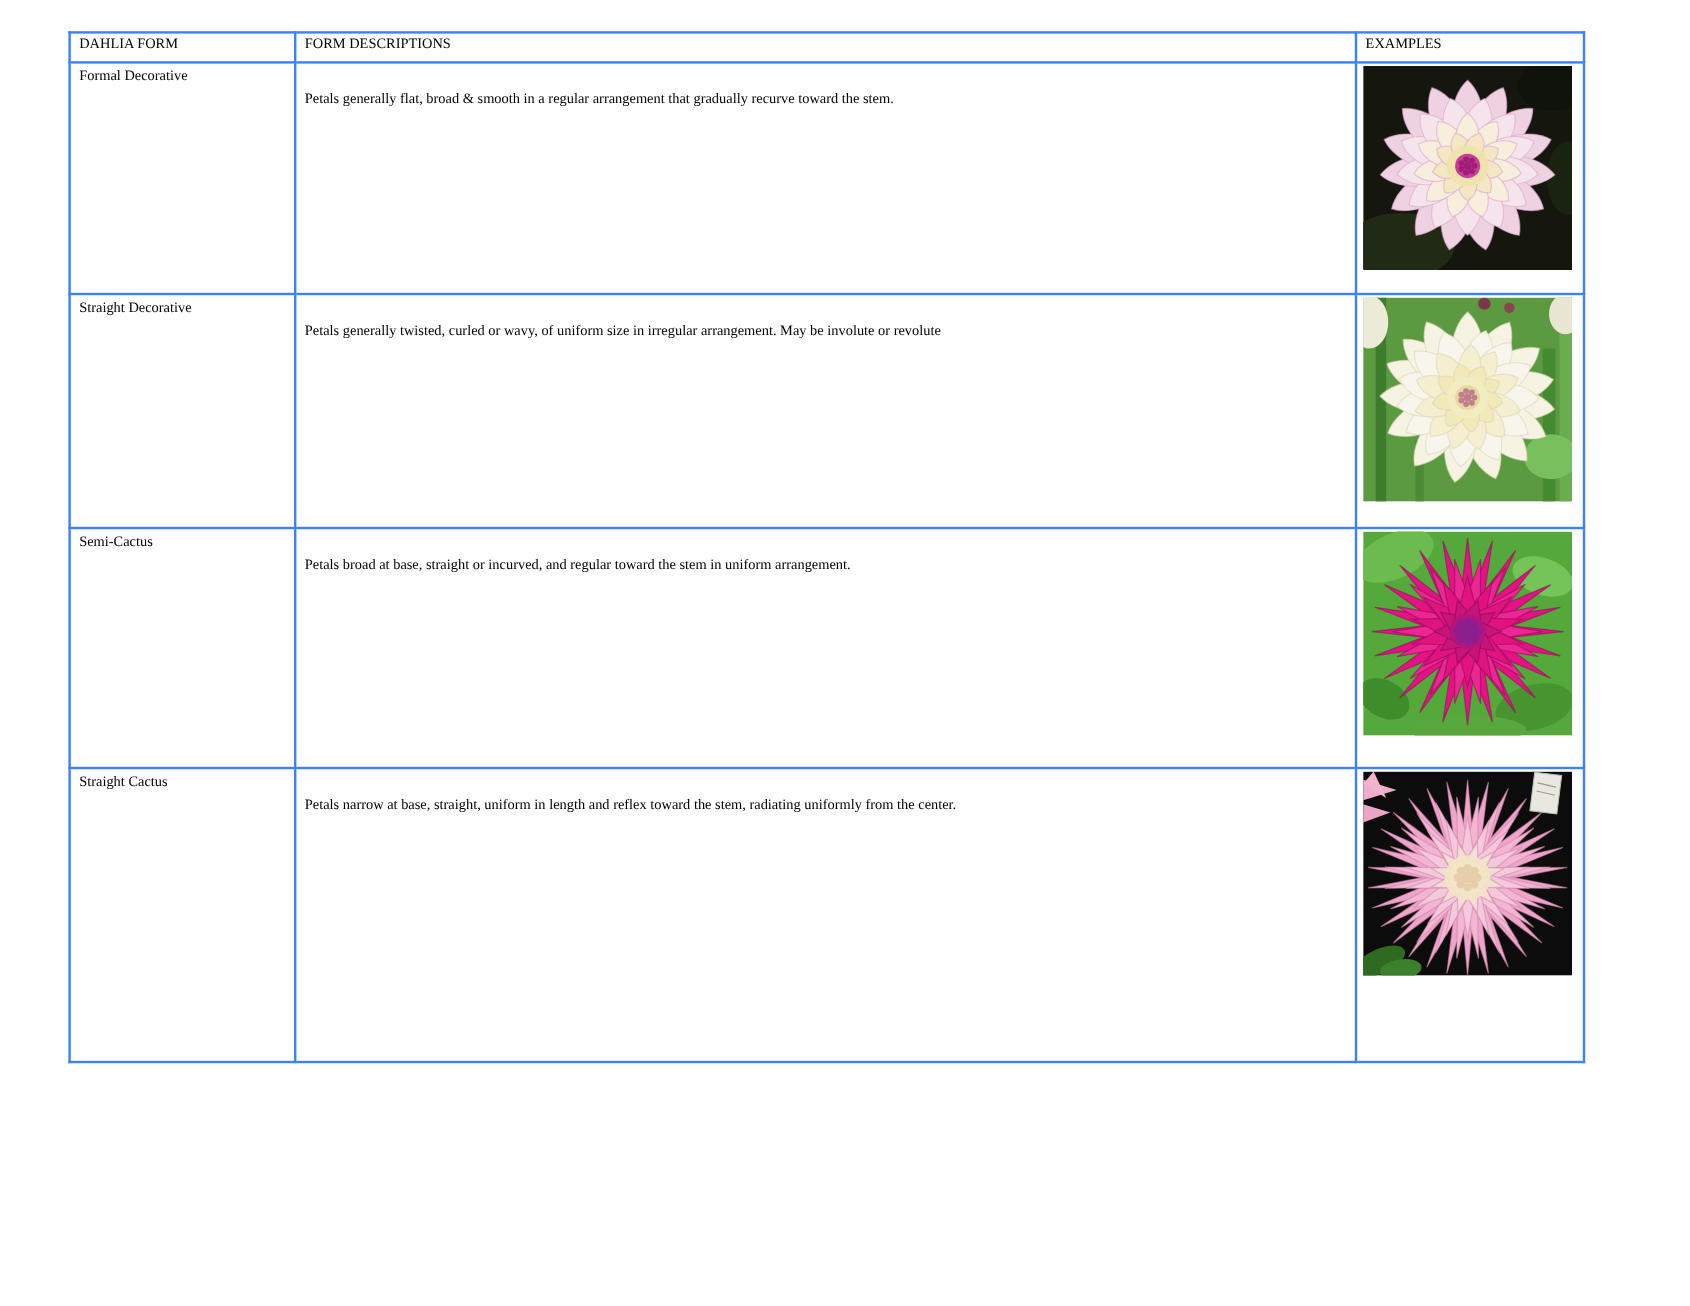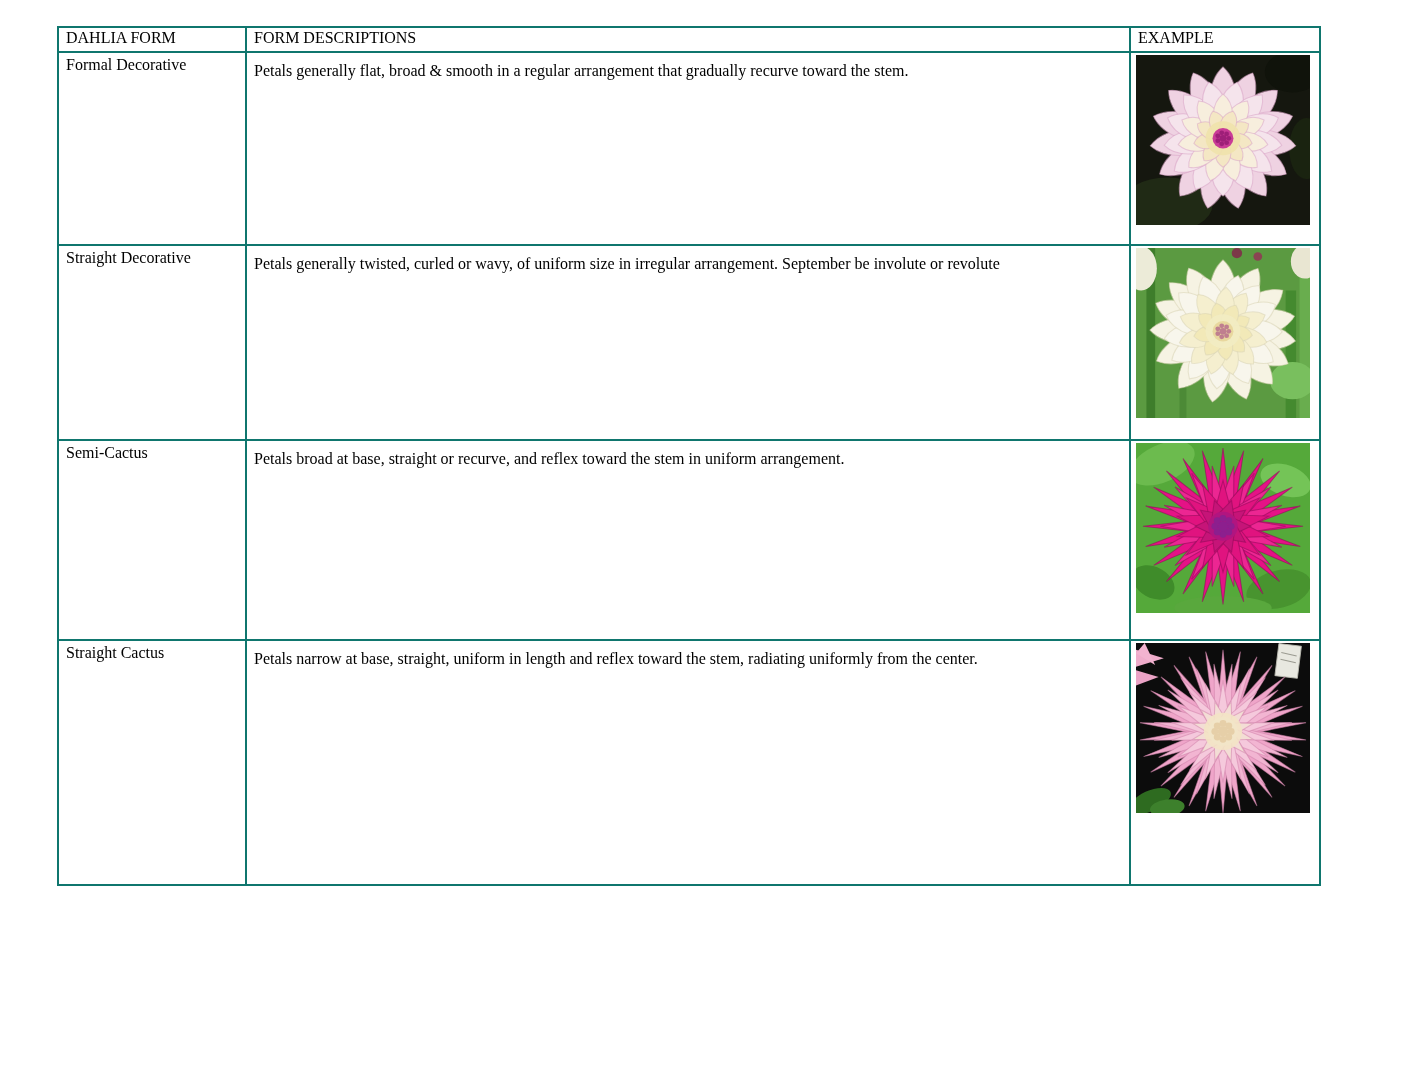--- a/index.html
+++ b/index.html
@@ -2,49 +2,49 @@
 <html><head>
 <meta charset="utf-8">
 <style>
   html,body{margin:0;padding:0;background:#ffffff;}
   body{width:1408px;height:1088px;font-family:"Liberation Serif",serif;color:#000;overflow:hidden;}
   .page{position:relative;width:1408px;height:1088px;background:#fff;}
   .title{padding-top:60px;text-align:center;font-weight:bold;font-size:20px;letter-spacing:0.2px;}
   .subtitle{text-align:center;font-weight:bold;font-size:20px;margin-top:3px;white-space:pre-wrap;}
   table.dahlia{border-collapse:collapse;table-layout:fixed;margin:26px 0 0 57px;}
   col.c1{width:188px;} col.c2{width:884px;} col.c3{width:190px;}
-  th,td{border:2px solid #0f766e;vertical-align:top;text-align:left;font-weight:normal;
-        font-size:16px;padding:1px 7px;background:#fff;}
+  th,td{border:2px solid #3b82f6;vertical-align:top;text-align:left;font-weight:normal;
+        font-size:12px;padding:1px 7px;background:#fff;}
   thead tr{height:25px;}
   tbody tr:nth-child(1){height:193px;}
   tbody tr:nth-child(2){height:195px;}
   tbody tr:nth-child(3){height:200px;}
   tbody tr:nth-child(4){height:245px;}
   .form-name{display:block;padding-top:2px;}
-  .desc{display:block;max-width:820px;line-height:1.42;padding-top:6px;}
+  .desc{display:block;max-width:820px;line-height:1.42;padding-top:20px;}
   td.example{padding:0;}
   a.photo{display:block;width:174px;height:170px;margin:2px 0 0 5px;cursor:pointer;}
   svg.flower{width:174px;height:170px;display:block;}
 </style>
 </head>
 <body>
 
 <div class="page">
 
   <table class="dahlia">
     <colgroup>
         <col class="c1">
         <col class="c2">
         <col class="c3">
       </colgroup>
     <thead>
       <tr>
         <th>DAHLIA FORM</th>
         <th>FORM DESCRIPTIONS</th>
-        <th>EXAMPLE</th>
+        <th>EXAMPLES</th>
       </tr>
     </thead>
     <tbody id="table-body">
   <tr>
     <td>
       <span class="form-name">Formal Decorative</span>
     </td>
     <td>
       <span class="desc">Petals generally flat, broad &amp; smooth in a regular arrangement that gradually recurve toward the stem.</span>
     </td>
@@ -116,21 +116,21 @@
               </svg>
             </a>
     </td>
   </tr>
 
   <tr>
     <td>
       <span class="form-name">Straight Decorative</span>
     </td>
     <td>
-      <span class="desc">Petals generally twisted, curled or wavy, of uniform size in irregular arrangement. September be involute or revolute</span>
+      <span class="desc">Petals generally twisted, curled or wavy, of uniform size in irregular arrangement. May be involute or revolute</span>
     </td>
     <td class="example">
       <a class="photo">
               <svg class="flower" viewBox="0 0 100 100" preserveAspectRatio="none">
                 <rect x="0" y="0" width="100" height="100" fill="#5b9a41"></rect>
                 <rect x="6" y="0" width="5" height="100" fill="#3e7d2b"></rect>
                 <rect x="86" y="25" width="6" height="75" fill="#448a2f"></rect>
                 <rect x="94" y="0" width="6" height="100" fill="#69ad4e"></rect>
                 <rect x="25" y="70" width="4" height="30" fill="#4c8a36"></rect>
                 <ellipse cx="90" cy="78" rx="13" ry="11" fill="#79bf5e" transform=""></ellipse>
@@ -199,21 +199,21 @@
               </svg>
             </a>
     </td>
   </tr>
 
   <tr>
     <td>
       <span class="form-name">Semi-Cactus</span>
     </td>
     <td>
-      <span class="desc">Petals broad at base, straight or recurve, and reflex toward the stem in uniform arrangement.</span>
+      <span class="desc">Petals broad at base, straight or incurved, and regular toward the stem in uniform arrangement.</span>
     </td>
     <td class="example">
       <a class="photo">
               <svg class="flower" viewBox="0 0 100 100" preserveAspectRatio="none">
                 <rect x="0" y="0" width="100" height="100" fill="#55a93a"></rect>
                 <ellipse cx="15" cy="12" rx="20" ry="11" fill="#6cbb4e" transform="rotate(-25 15 12)"></ellipse>
                 <ellipse cx="86" cy="22" rx="15" ry="9" fill="#74c457" transform="rotate(20 86 22)"></ellipse>
                 <ellipse cx="82" cy="86" rx="19" ry="11" fill="#48942f" transform="rotate(-15 82 86)"></ellipse>
                 <ellipse cx="10" cy="82" rx="13" ry="9" fill="#3f8c2a" transform="rotate(30 10 82)"></ellipse>
                 <ellipse cx="50" cy="97" rx="28" ry="7" fill="#59a83d" transform=""></ellipse>

